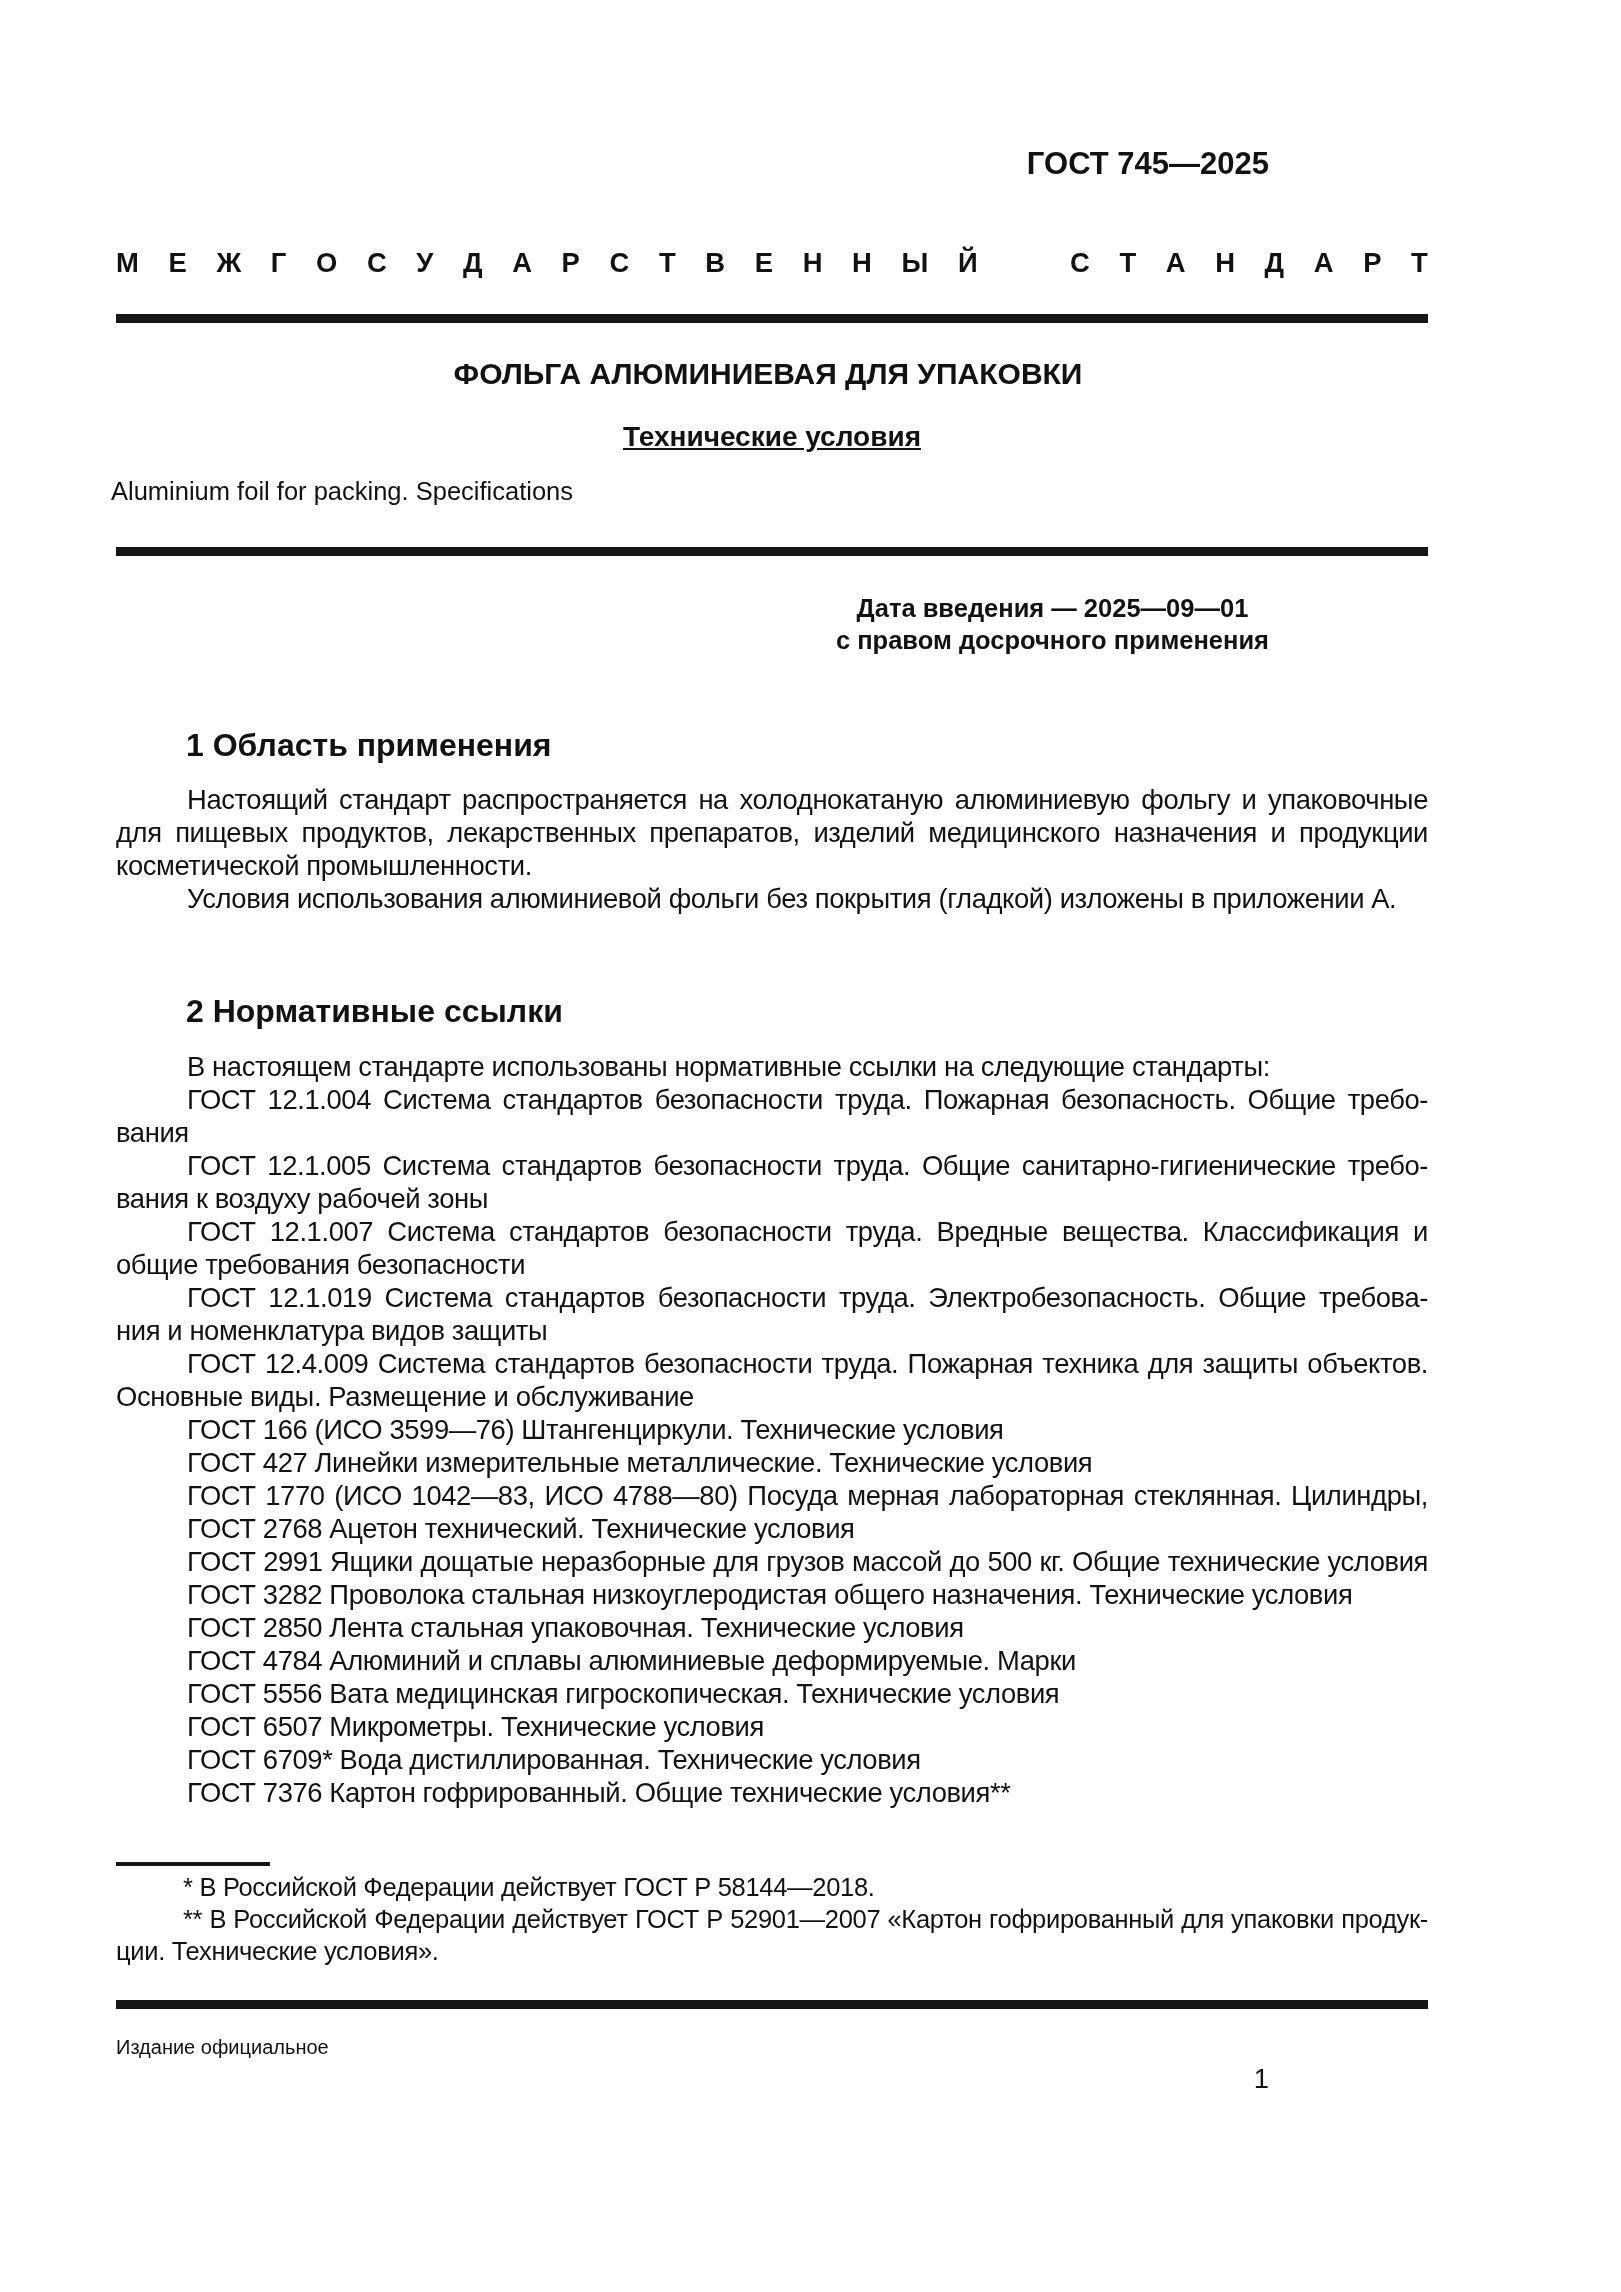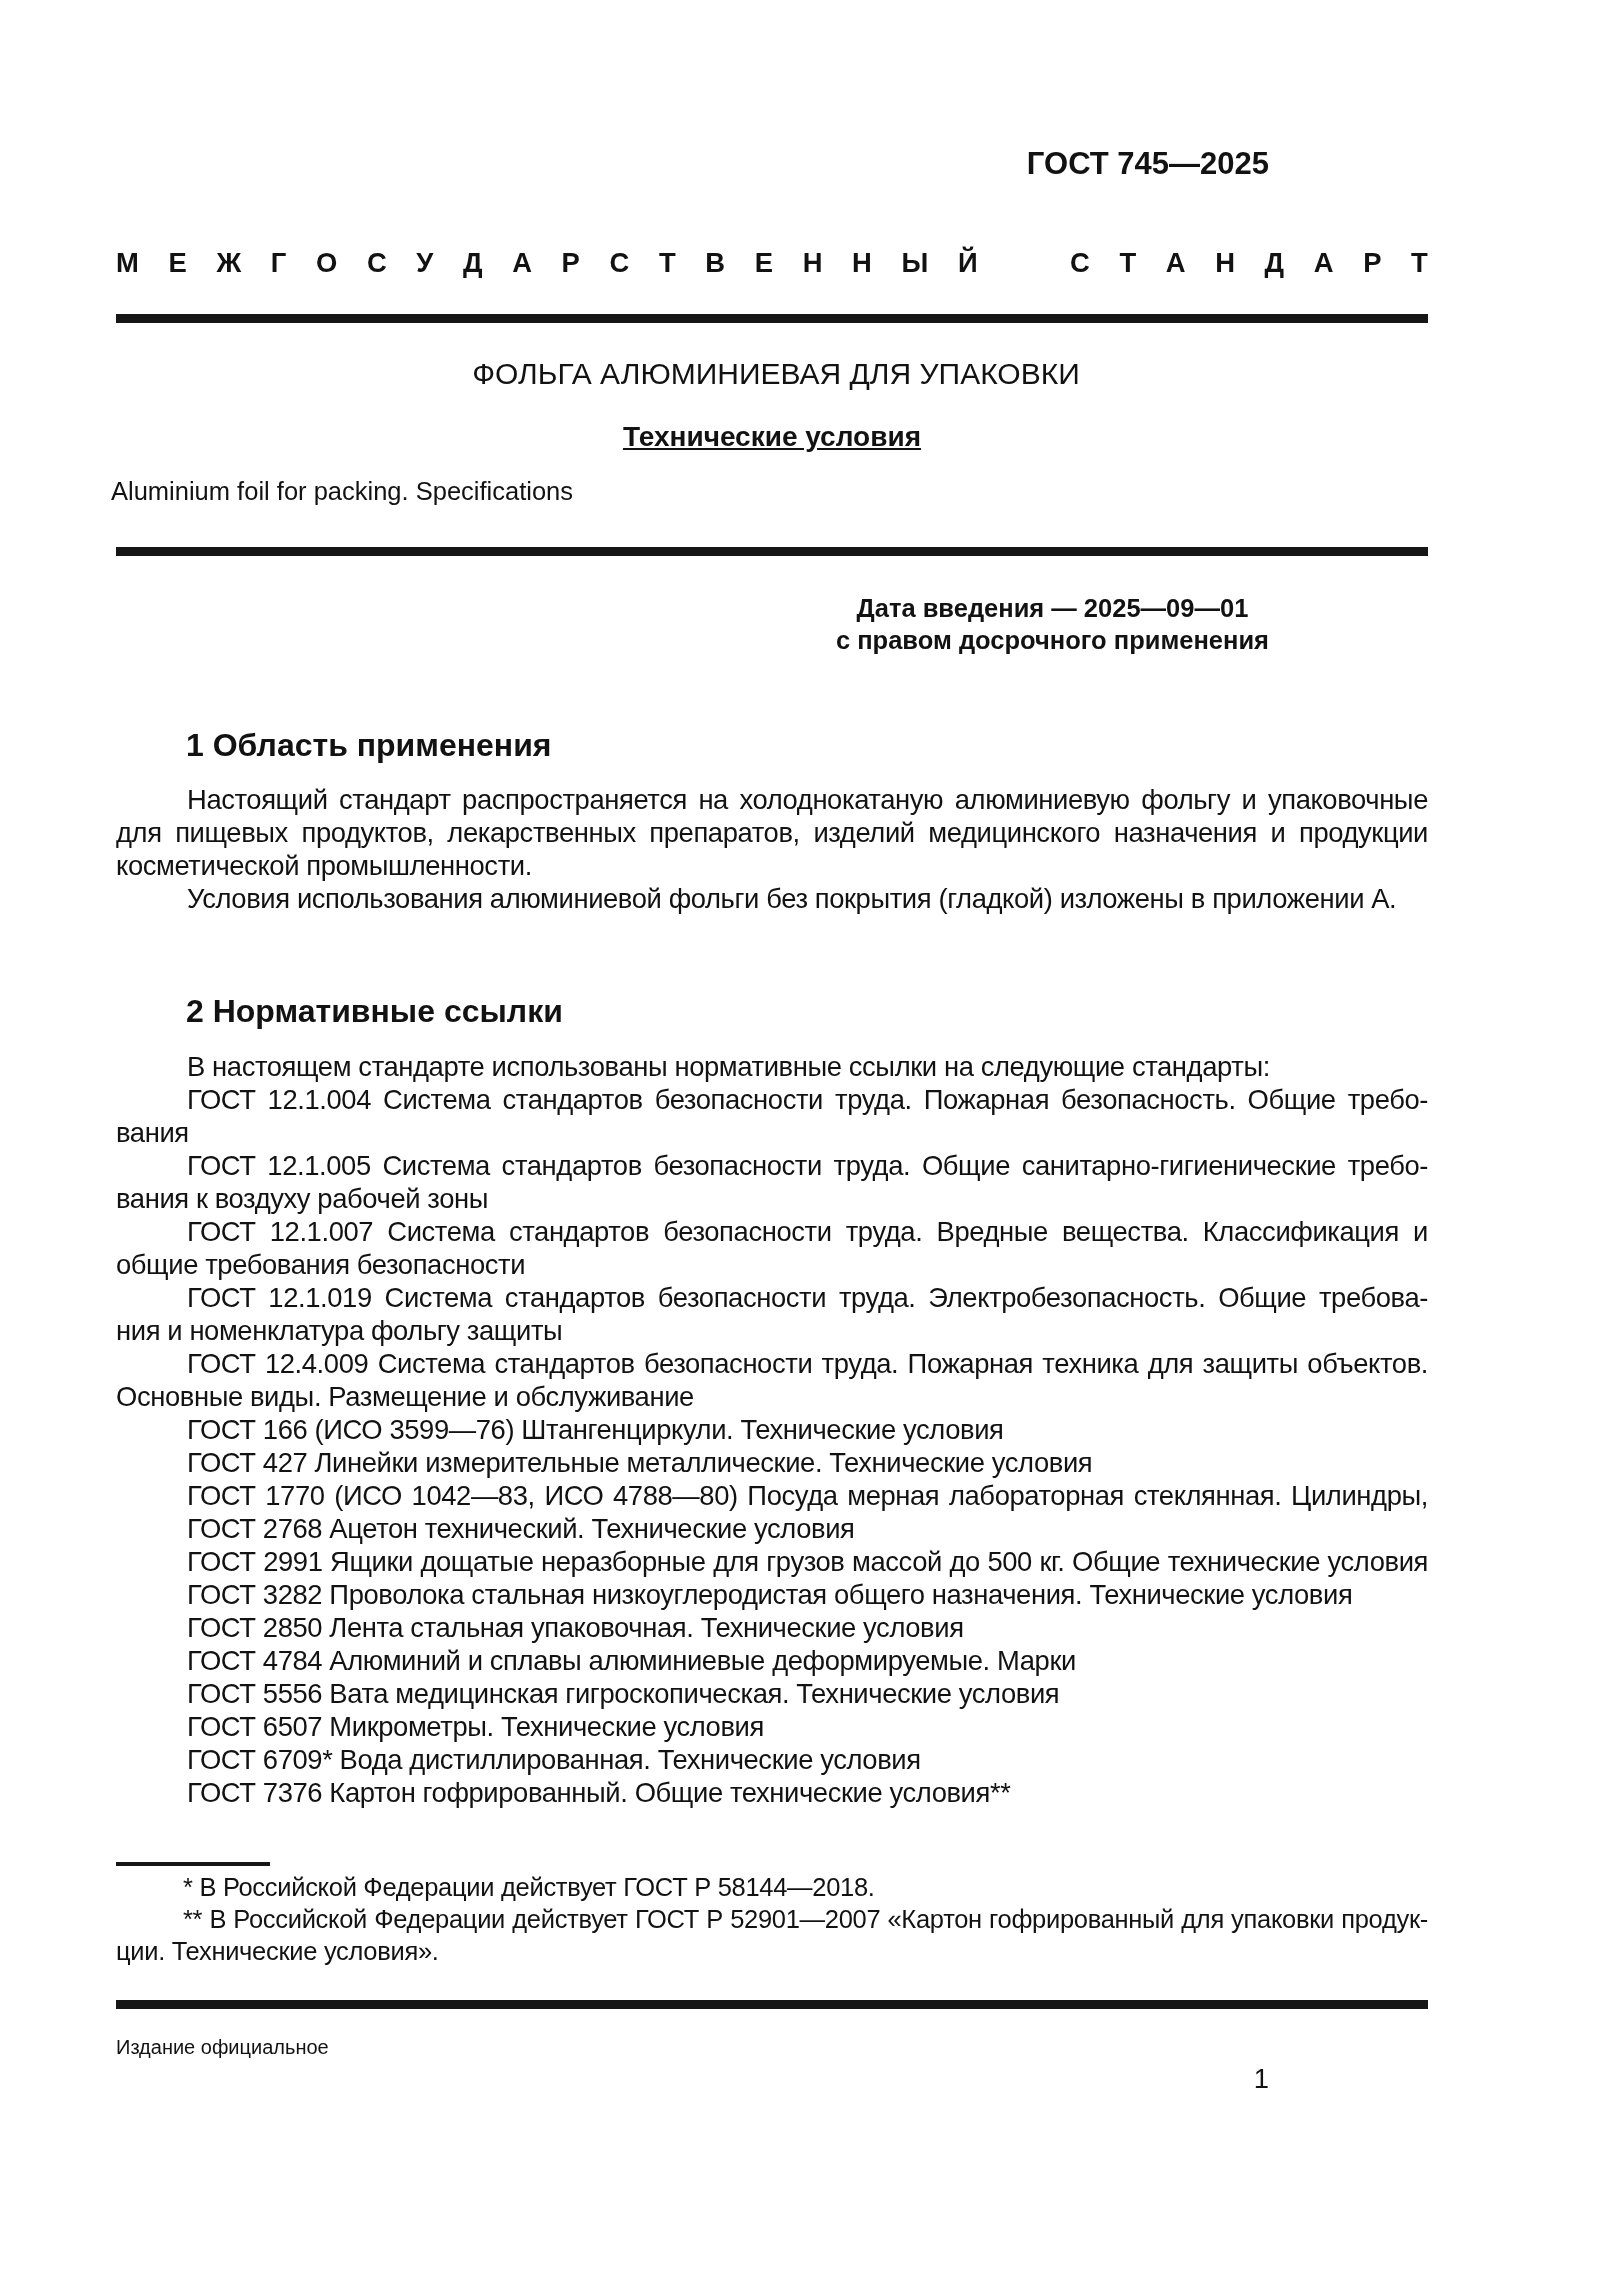--- a/index.html
+++ b/index.html
@@ -13,21 +13,21 @@
   }
   .abs{position:absolute;}
   .rule{background:#161616;}
   
   #doc-number{top:145px;right:193px;font-size:31px;font-weight:bold;line-height:37px;text-align:right;}
   #banner{top:247px;left:116px;width:1312px;display:flex;justify-content:space-between;align-items:baseline;
           font-size:27.4px;font-weight:bold;line-height:31px;}
   #banner .bgap{width:33px;}
   #bar-top{top:314px;left:116px;width:1312px;height:8.8px;}
   
-  #title-ru{top:355px;left:120px;width:1312px;text-align:center;font-size:30px;font-weight:normal;line-height:37px;}
+  #title-ru{top:355px;left:112px;width:1312px;text-align:center;font-size:30px;font-weight:bold;line-height:37px;}
   #subtitle-ru{top:419px;left:116px;width:1312px;text-align:center;font-size:28px;font-weight:bold;line-height:35px;text-decoration:underline;}
   #title-en{top:475px;left:111px;width:1312px;text-align:left;font-size:25.5px;line-height:32px;}
   #bar-mid{top:547px;left:116px;width:1312px;height:8.8px;}
   
   #enactment{top:592px;right:193px;text-align:center;font-size:25.5px;font-weight:bold;line-height:32px;margin-left:12px;}
   
   .sec-heading{left:186px;font-size:32px;font-weight:bold;line-height:39px;white-space:nowrap;}
   #s1-heading{top:726px;}
   #s2-heading{top:992px;}
   .body-block{left:116px;width:1312px;font-size:27.4px;line-height:33px;letter-spacing:-0.4px;}
@@ -106,21 +106,21 @@
   <div class="abs sec-heading" id="s2-heading">2 Нормативные ссылки</div>
   <div class="abs body-block" id="s2-body">
       <div class="ln ind">В настоящем стандарте использованы нормативные ссылки на следующие стандарты:</div>
       <div class="ln ind just">ГОСТ 12.1.004 Система стандартов безопасности труда. Пожарная безопасность. Общие требо-</div>
       <div class="ln">вания</div>
       <div class="ln ind just">ГОСТ 12.1.005 Система стандартов безопасности труда. Общие санитарно-гигиенические требо-</div>
       <div class="ln">вания к воздуху рабочей зоны</div>
       <div class="ln ind just">ГОСТ 12.1.007 Система стандартов безопасности труда. Вредные вещества. Классификация и</div>
       <div class="ln">общие требования безопасности</div>
       <div class="ln ind just">ГОСТ 12.1.019 Система стандартов безопасности труда. Электробезопасность. Общие требова-</div>
-      <div class="ln">ния и номенклатура фольгу защиты</div>
+      <div class="ln">ния и номенклатура видов защиты</div>
       <div class="ln ind just">ГОСТ 12.4.009 Система стандартов безопасности труда. Пожарная техника для защиты объектов.</div>
       <div class="ln">Основные виды. Размещение и обслуживание</div>
       <div class="ln ind">ГОСТ 166 (ИСО 3599—76) Штангенциркули. Технические условия</div>
       <div class="ln ind">ГОСТ 427 Линейки измерительные металлические. Технические условия</div>
       <div class="ln ind just">ГОСТ 1770 (ИСО 1042—83, ИСО 4788—80) Посуда мерная лабораторная стеклянная. Цилиндры,</div>
       <div class="ln ind">ГОСТ 2768 Ацетон технический. Технические условия</div>
       <div class="ln ind just">ГОСТ 2991 Ящики дощатые неразборные для грузов массой до 500 кг. Общие технические условия</div>
       <div class="ln ind">ГОСТ 3282 Проволока стальная низкоуглеродистая общего назначения. Технические условия</div>
       <div class="ln ind">ГОСТ 2850 Лента стальная упаковочная. Технические условия</div>
       <div class="ln ind">ГОСТ 4784 Алюминий и сплавы алюминиевые деформируемые. Марки</div>

